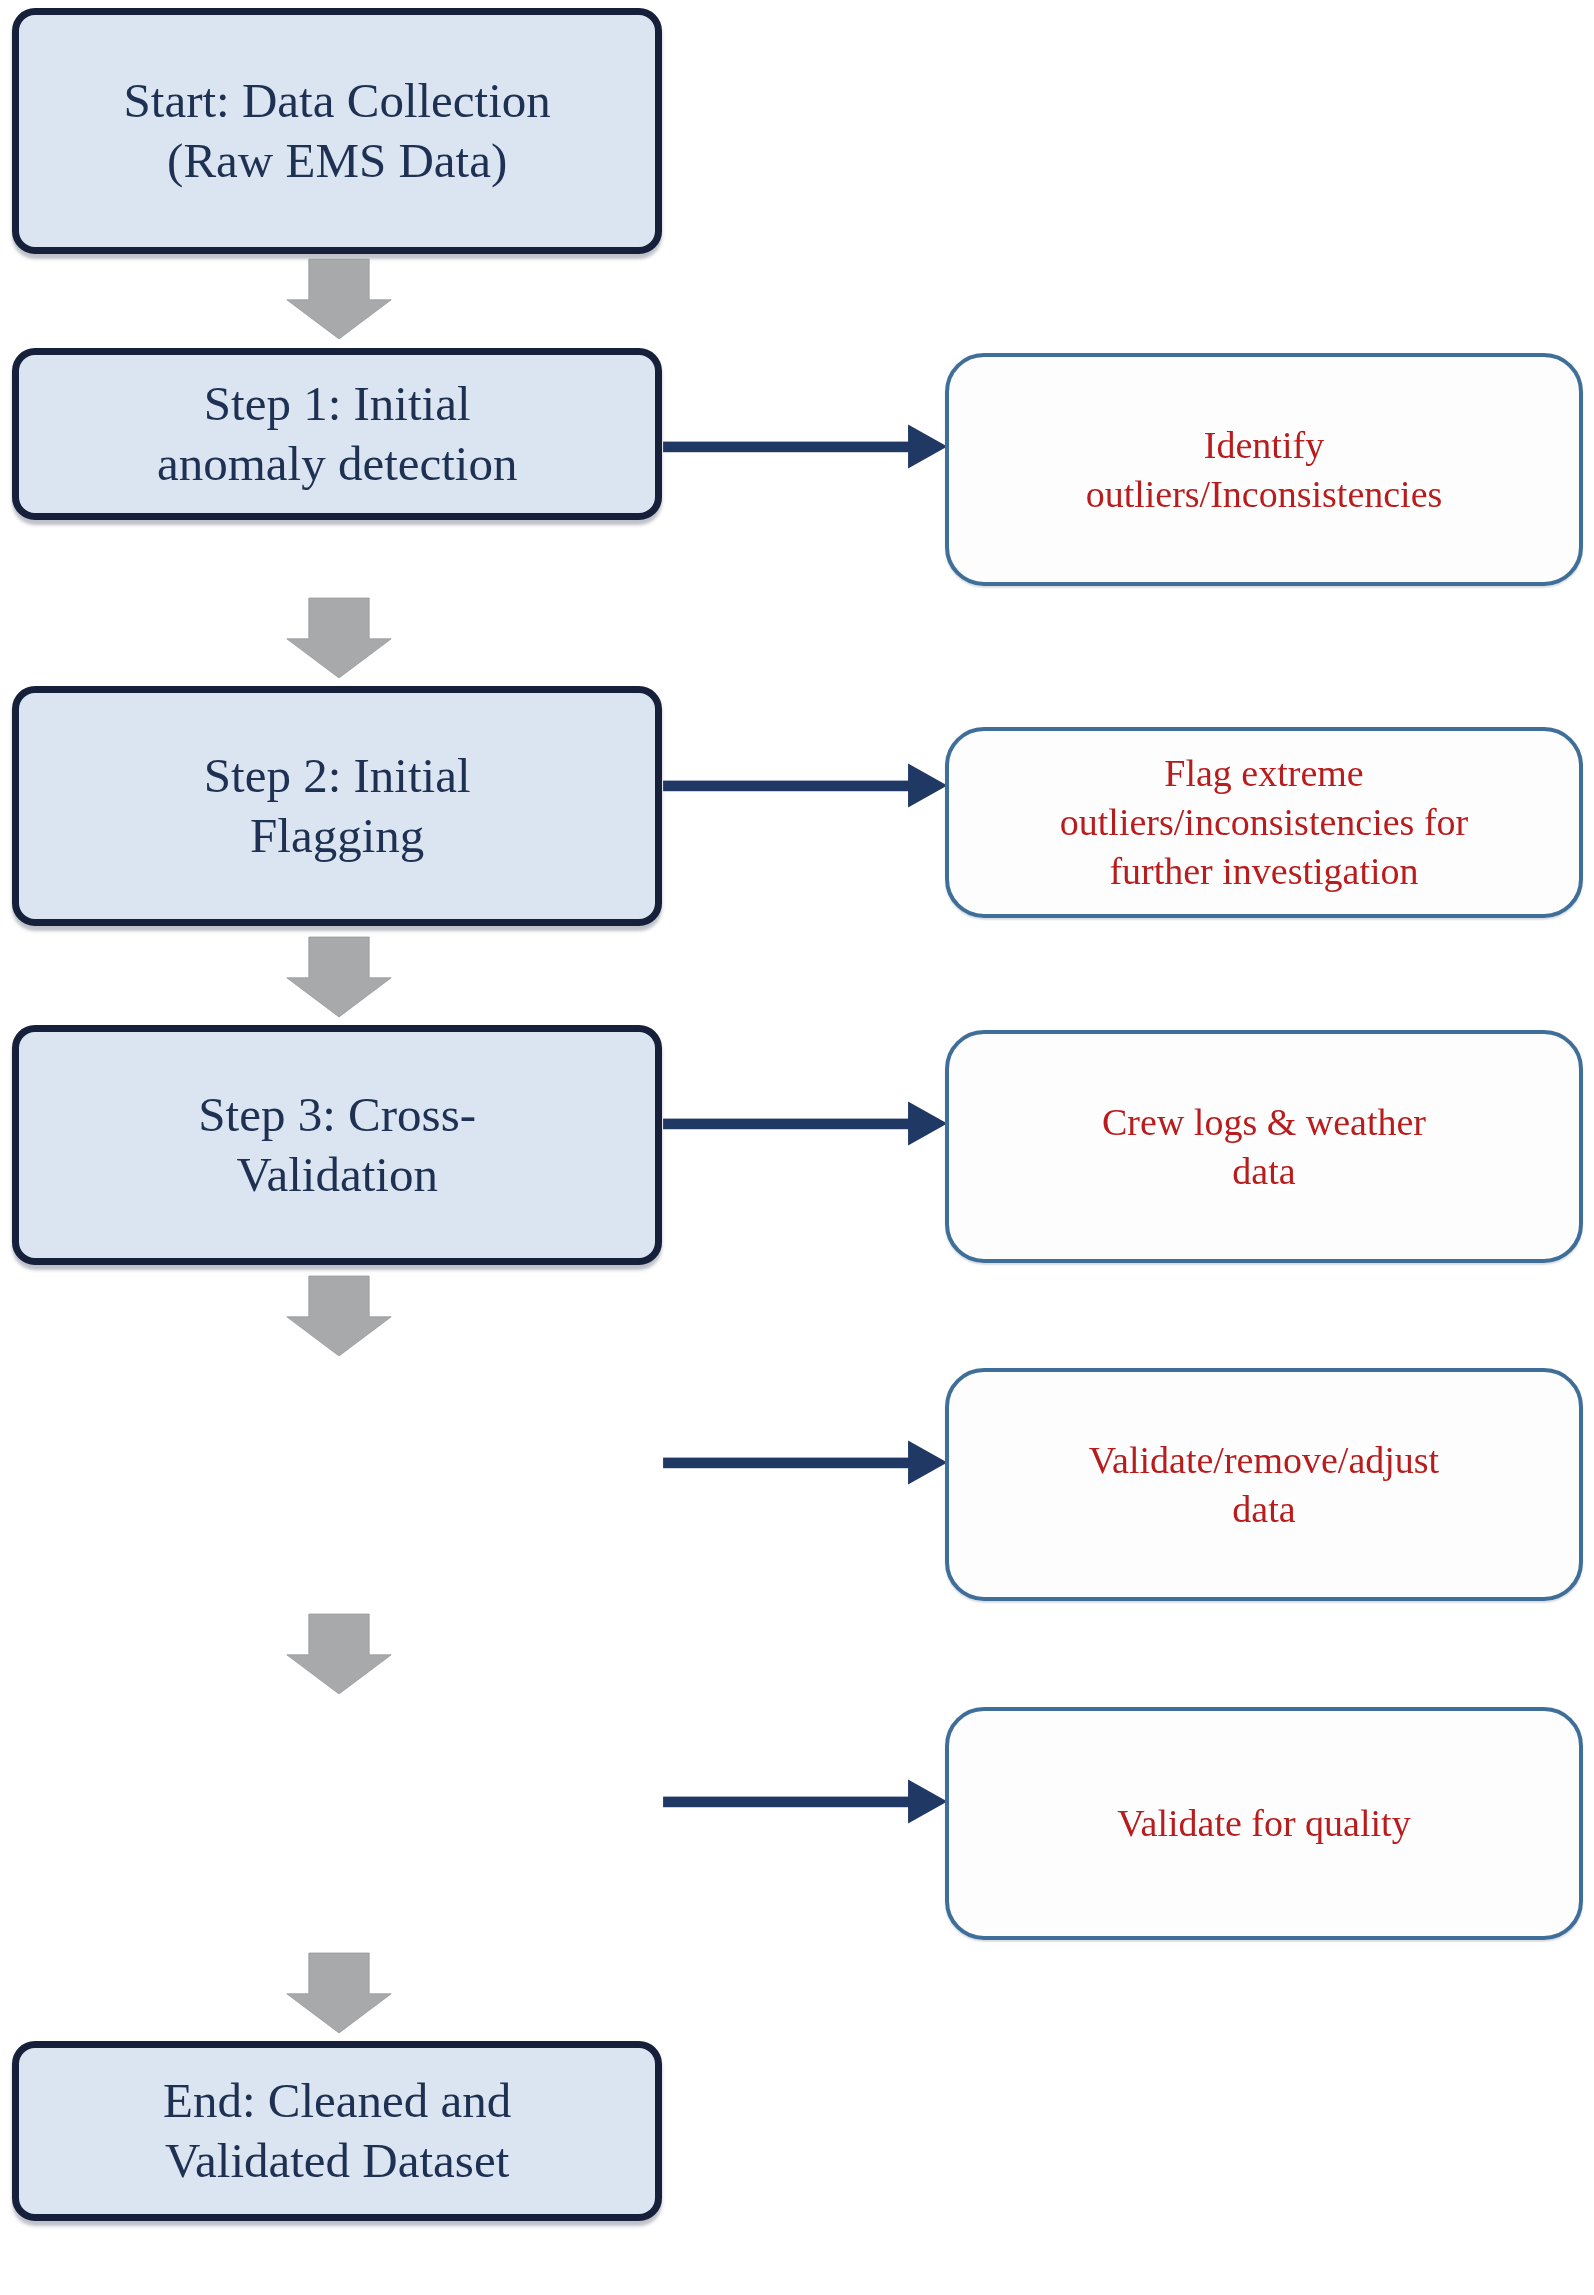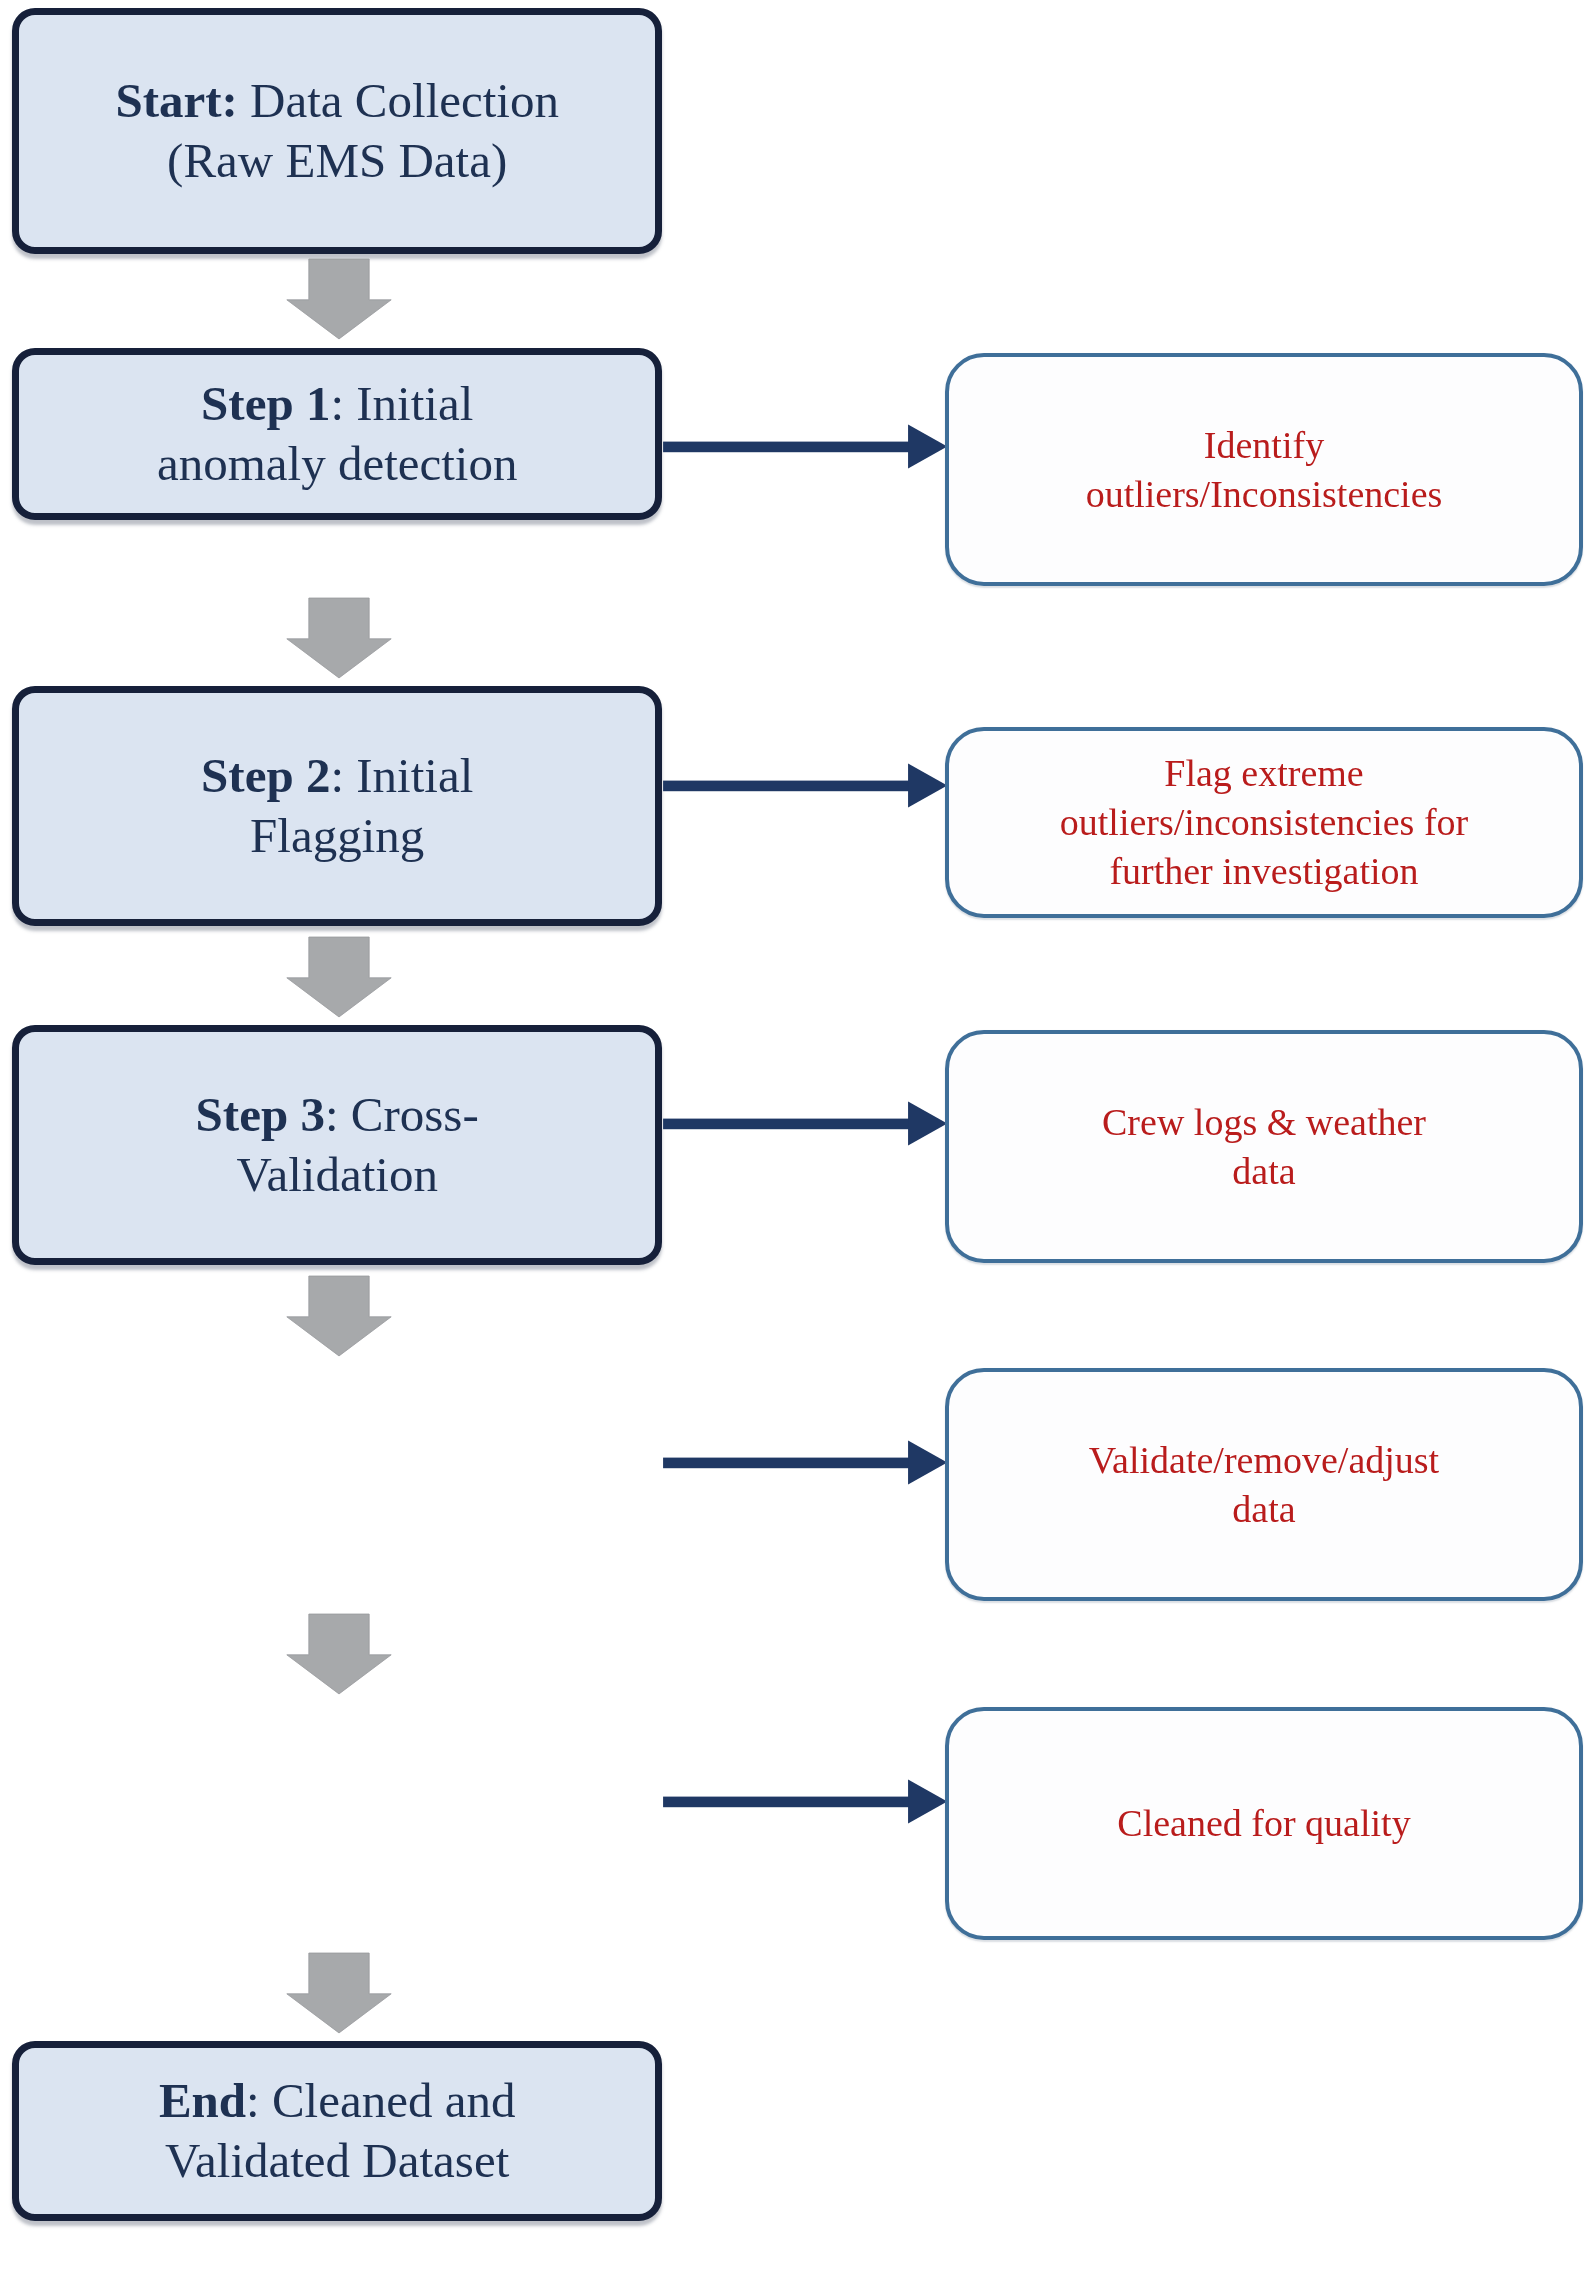--- a/index.html
+++ b/index.html
@@ -17,21 +17,21 @@
     background:#dbe4f1;
     border:7.3px solid #16203a;
     border-radius:23px;
     box-shadow:0 4.1px 3.3px rgba(110,118,132,.45);
     display:flex;align-items:center;justify-content:center;
     text-align:center;
     color:#1e3152;
     font-size:49px;line-height:60px;
     white-space:pre-line;
   }
-  .lnode .pfx{font-weight:bold;}
+  .lnode .pfx{font-weight:normal;}
   .l0{top:8.2px;height:246px}
   .l1{top:348px;height:172px}
   .l2{top:686px;height:240px}
   .l3{top:1025px;height:240px}
   .l4{top:1364px;height:240px}
   .l5{top:1702px;height:240px}
   .l6{top:2041px;height:180px}
 
   
   .rnode{
@@ -174,17 +174,17 @@
   </div>
   <div class="rnode r2">
     <span>Crew logs &amp; weather
 data</span>
   </div>
   <div class="rnode r3">
     <span>Validate/remove/adjust
 data</span>
   </div>
   <div class="rnode r4">
-    <span>Cleaned for quality</span>
+    <span>Validate for quality</span>
   </div>
 
 </div>
 
 
 </body></html>

